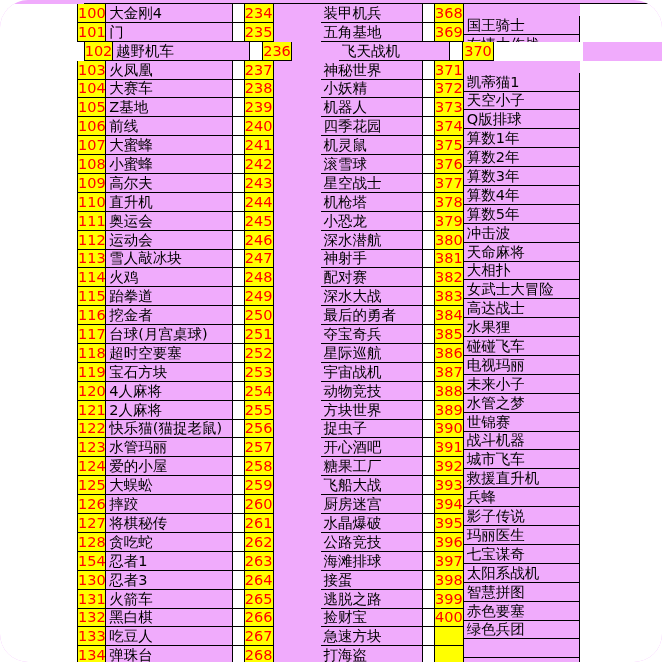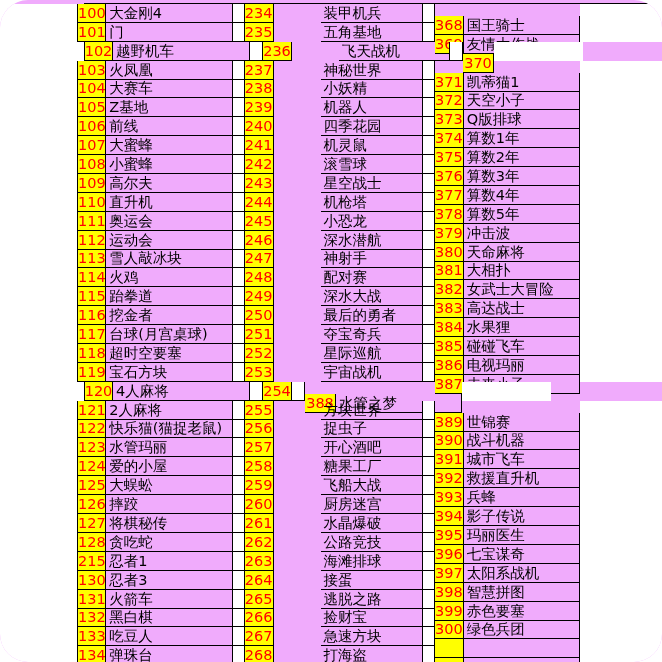--- a/index.html
+++ b/index.html
@@ -53,21 +53,21 @@
   .mright{
     box-sizing:border-box;height:100%;
     width:89px;border:none;background:#ffffff;
   }
   .w-num0{width:29px;border-left:1px solid #000000;}
   .w-name0{width:137px;}
   .w-gap0{width:13px;}
   .w-num1{width:29px;border-left:none;}
   .w-name1{width:111px;margin-left:47px;}
   .w-gap1{width:13px;}
-  .w-num2{width:31px;border-left:none;margin-top:12px;}
+  .w-num2{width:31px;border-left:none;}
   .w-name2{width:126px;margin-top:12px;}
 </style>
 </head>
 <body>
 
 <div id="screen">
   <div id="topline"></div>
   <div id="rows">
       <div class="row">
         <div class="mleft"></div>
@@ -307,20 +307,21 @@
         <div class="cell num w-num2">387</div>
         <div class="cell name w-name2">未来小子</div>
         <div class="mright"></div>
       </div>
       <div class="row">
         <div class="mleft"></div>
         <div class="cell num w-num0">120</div>
         <div class="cell name w-name0">4人麻将</div>
         <div class="cell gap w-gap0"></div>
         <div class="cell num w-num1">254</div>
+        <div class="cell name w-name1">动物竞技</div>
         <div class="cell gap w-gap1"></div>
         <div class="cell num w-num2">388</div>
         <div class="cell name w-name2">水管之梦</div>
         <div class="mright"></div>
       </div>
       <div class="row">
         <div class="mleft"></div>
         <div class="cell num w-num0">121</div>
         <div class="cell name w-name0">2人麻将</div>
         <div class="cell gap w-gap0"></div>
@@ -410,21 +411,21 @@
         <div class="cell gap w-gap0"></div>
         <div class="cell num w-num1">262</div>
         <div class="cell name w-name1">公路竞技</div>
         <div class="cell gap w-gap1"></div>
         <div class="cell num w-num2">396</div>
         <div class="cell name w-name2">七宝谋奇</div>
         <div class="mright"></div>
       </div>
       <div class="row">
         <div class="mleft"></div>
-        <div class="cell num w-num0">215</div>
+        <div class="cell num w-num0">154</div>
         <div class="cell name w-name0">忍者1</div>
         <div class="cell gap w-gap0"></div>
         <div class="cell num w-num1">263</div>
         <div class="cell name w-name1">海滩排球</div>
         <div class="cell gap w-gap1"></div>
         <div class="cell num w-num2">397</div>
         <div class="cell name w-name2">太阳系战机</div>
         <div class="mright"></div>
       </div>
       <div class="row">
@@ -452,21 +453,21 @@
         <div class="mright"></div>
       </div>
       <div class="row">
         <div class="mleft"></div>
         <div class="cell num w-num0">132</div>
         <div class="cell name w-name0">黑白棋</div>
         <div class="cell gap w-gap0"></div>
         <div class="cell num w-num1">266</div>
         <div class="cell name w-name1">捡财宝</div>
         <div class="cell gap w-gap1"></div>
-        <div class="cell num w-num2">300</div>
+        <div class="cell num w-num2">400</div>
         <div class="cell name w-name2">绿色兵团</div>
         <div class="mright"></div>
       </div>
       <div class="row">
         <div class="mleft"></div>
         <div class="cell num w-num0">133</div>
         <div class="cell name w-name0">吃豆人</div>
         <div class="cell gap w-gap0"></div>
         <div class="cell num w-num1">267</div>
         <div class="cell name w-name1">急速方块</div>

